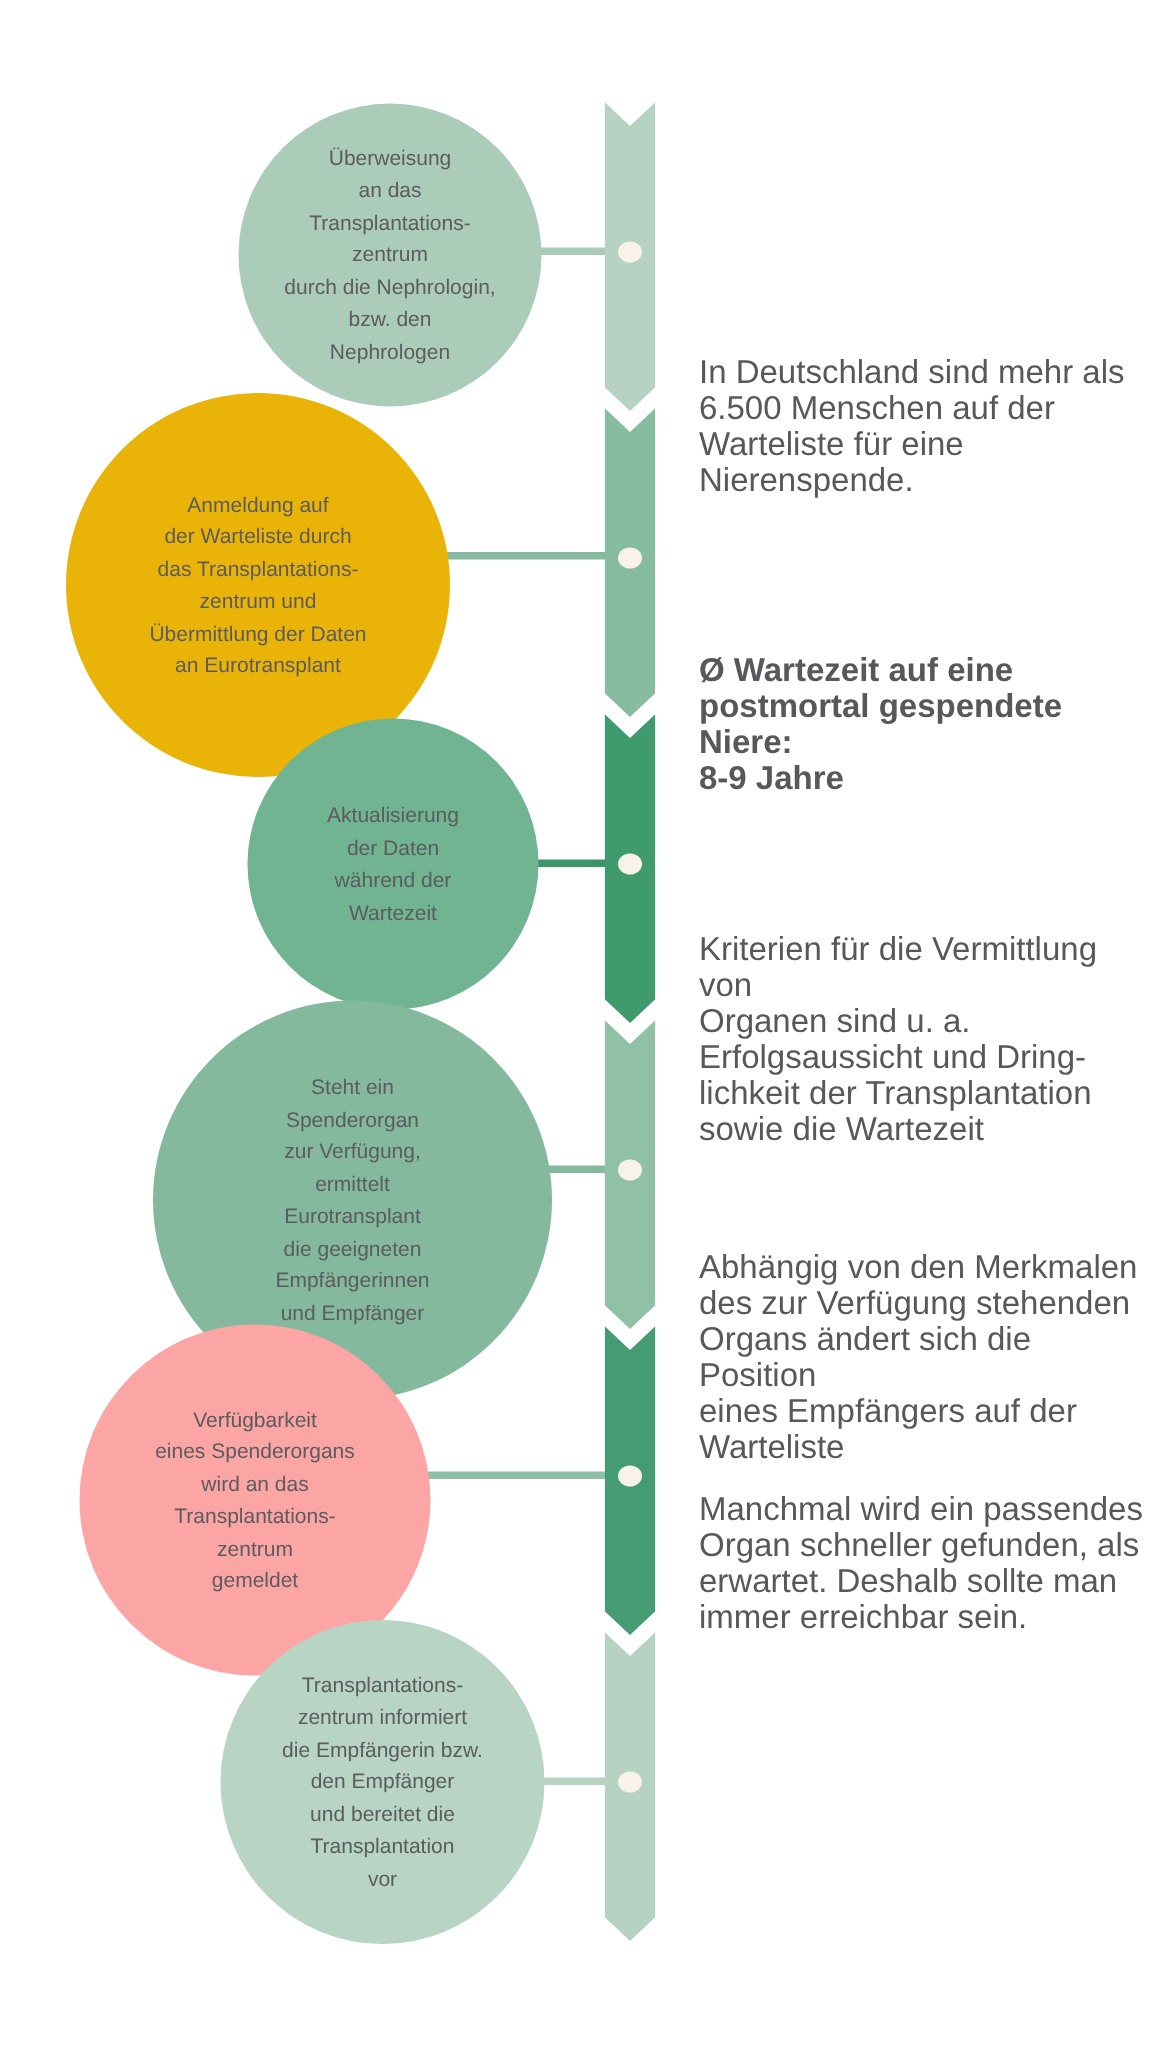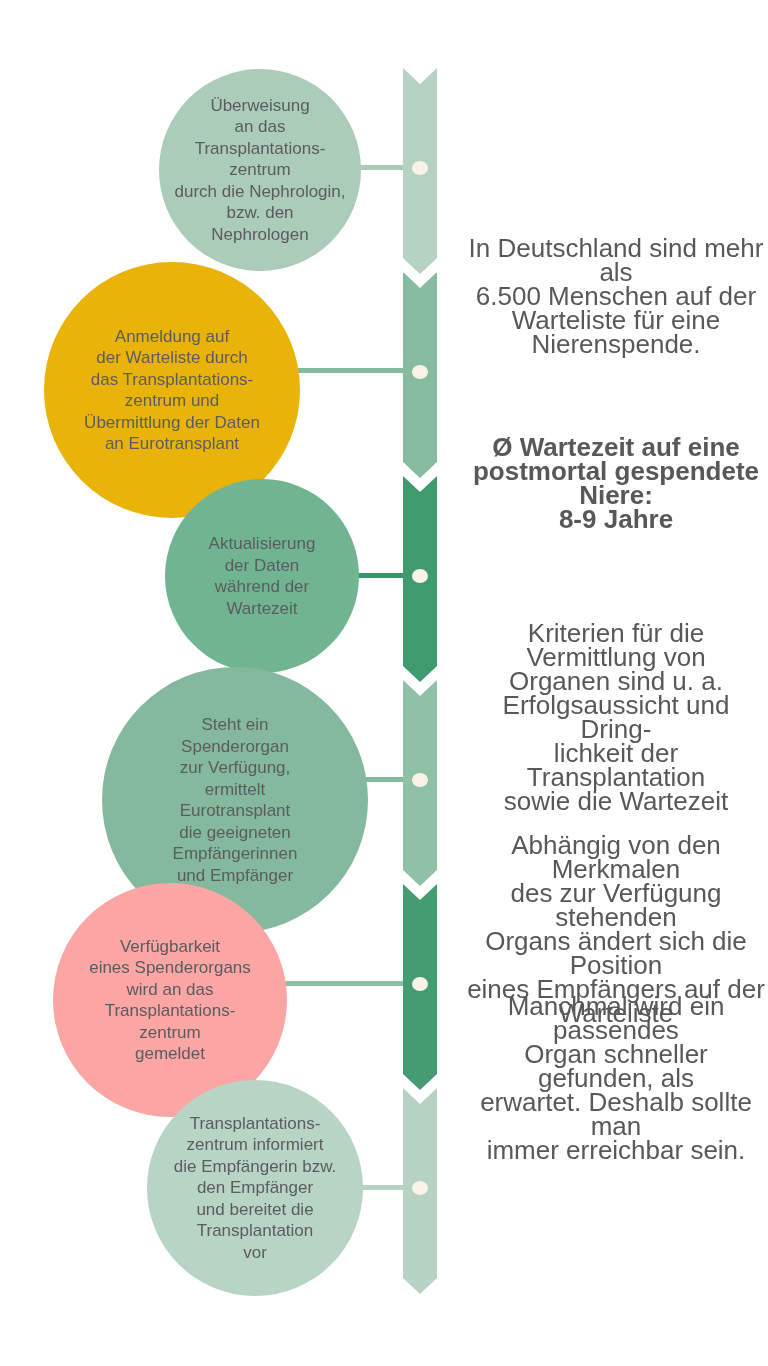--- a/index.html
+++ b/index.html
@@ -14,21 +14,21 @@
   .conn-2 { left:280px; top:368px;  width:125px; background:#85ba9e; }
   .conn-3 { left:335px; top:573px;  width:70px;  background:#3b9569; }
   .conn-4 { left:345px; top:777px;  width:60px;  background:#84b99d; }
   .conn-5 { left:265px; top:981px;  width:140px; background:#8fc0a6; }
   .conn-6 { left:340px; top:1185px; width:65px;  background:#b5d2c3; }
 
   .circle {
     position:absolute; border-radius:50%;
     display:flex; align-items:center; justify-content:center;
     text-align:center; color:#5c5c5e;
-    font-size:17px; line-height:21.5px; white-space:pre-line;
+    font-size:14px; line-height:21.5px; white-space:pre-line;
   }
   .circle .label { width:100%; }
   .c1 { left:159px; top:69px;   width:202px; height:202px; background:#abccb9; }
   .c2 { left:44px;  top:262px;  width:256px; height:256px; background:#eab308;align-items:center; }
   .c3 { left:165px; top:479px;  width:194px; height:194px; background:#70b492;text-align:center; }
   .c4 { left:102px; top:667px;  width:266px; height:266px; background:#84b99d;text-align:center; }
   .c5 { left:53px;  top:883px;  width:234px; height:234px; background:#fca5a5;justify-content:center; }
   .c6 { left:147px; top:1080px; width:216px; height:216px; background:#b7d4c4; }
 
   .seg {
@@ -44,21 +44,21 @@
 
   .dot {
     position:absolute; left:412px; width:16px; height:14px;
     border-radius:50%; background:#f8f2e8;
   }
   .dot-1 { top:161px; }  .dot-2 { top:365px; }  .dot-3 { top:569px; }
   .dot-4 { top:773px; }  .dot-5 { top:977px; }  .dot-6 { top:1181px; }
 
   .note {
     position:absolute; left:466px; width:300px;
-    color:#58585b; font-size:26px; line-height:24px; white-space:pre-line;text-align:center;
+    color:#58585b; font-size:22px; line-height:24px; white-space:pre-line;
   }
   .note-1 { top:236px; }
   .note-2 { top:435px;font-weight:bold; }
   .note-3 { top:621px; }
   .note-4 { top:833px; }
   .note-5 { top:994px; }
 </style>
 </head>
 <body>
 

